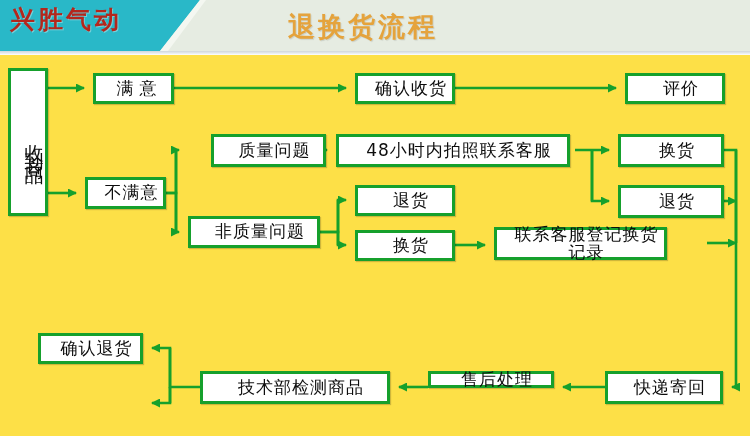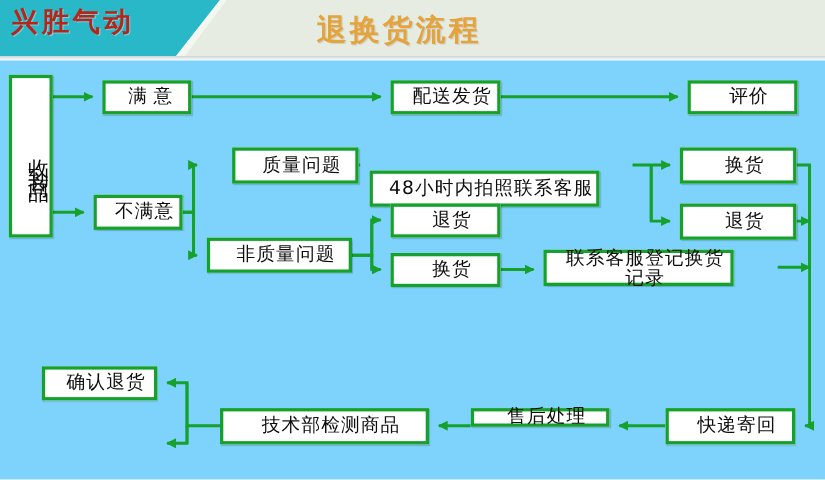--- a/index.html
+++ b/index.html
@@ -4,21 +4,21 @@
 <style>
   html, body {
     margin: 0;
     padding: 0;
     background: #ffffff;
   }
   #page {
     position: relative;
     width: 750px;
     height: 436px;
-    background: #7dd3fc;
+    background: #fde047;
     font-family: "DejaVu Sans", "Liberation Sans", sans-serif;
     overflow: hidden;
   }
 
   
   #header {
     position: absolute;
     left: 0; top: 0;
     width: 750px;
     height: 51px;
@@ -179,25 +179,25 @@
         <path d="M592,95 L592,146"></path>
         <path d="M176,95 L176,177"></path>
         <path d="M338,145 L338,190"></path>
         <path d="M736,95 L736,188"></path>
         <path d="M170,293 L170,348"></path>
       </g>
     </svg>
 
     <div class="node vertical" style="left:8px;  top:13px;  width:40px;  height:148px;">收到商品</div>
     <div class="node wide-gap" style="left:93px; top:18px;  width:81px;  height:31px;">满意</div>
-    <div class="node" style="left:355px;top:18px;  width:100px; height:31px;">配送发货</div>
+    <div class="node" style="left:355px;top:18px;  width:100px; height:31px;">确认收货</div>
     <div class="node" style="left:625px;top:18px;  width:100px; height:31px;">评价</div>
     <div class="node" style="left:85px; top:122px; width:81px;  height:32px;">不满意</div>
     <div class="node" style="left:188px;top:79px;  width:115px; height:33px;margin-left:23px;">质量问题</div>
-    <div class="node" style="left:336px;top:79px;  width:209px; height:33px;margin-top:21px;">48小时内拍照联系客服</div>
+    <div class="node" style="left:336px;top:79px;  width:234px; height:33px;">48小时内拍照联系客服</div>
     <div class="node" style="left:618px;top:79px;  width:106px; height:33px;">换货</div>
     <div class="node" style="left:618px;top:130px; width:106px; height:33px;">退货</div>
     <div class="node" style="left:188px;top:161px; width:132px; height:32px;">非质量问题</div>
     <div class="node" style="left:355px;top:130px; width:100px; height:31px;">退货</div>
     <div class="node" style="left:355px;top:175px; width:100px; height:31px;">换货</div>
     <div class="node" style="left:494px;top:172px; width:173px; height:33px;font-family:Liberation Serif, serif;">联系客服登记换货记录</div>
     <div class="node" style="left:605px;top:316px; width:118px; height:33px;">快递寄回</div>
     <div class="node" style="left:428px;top:316px; width:126px; height:17px;">售后处理</div>
     <div class="node" style="left:38px; top:278px; width:105px; height:31px;">确认退货</div>
     <div class="node" style="left:200px;top:316px; width:190px; height:33px;">技术部检测商品</div>

